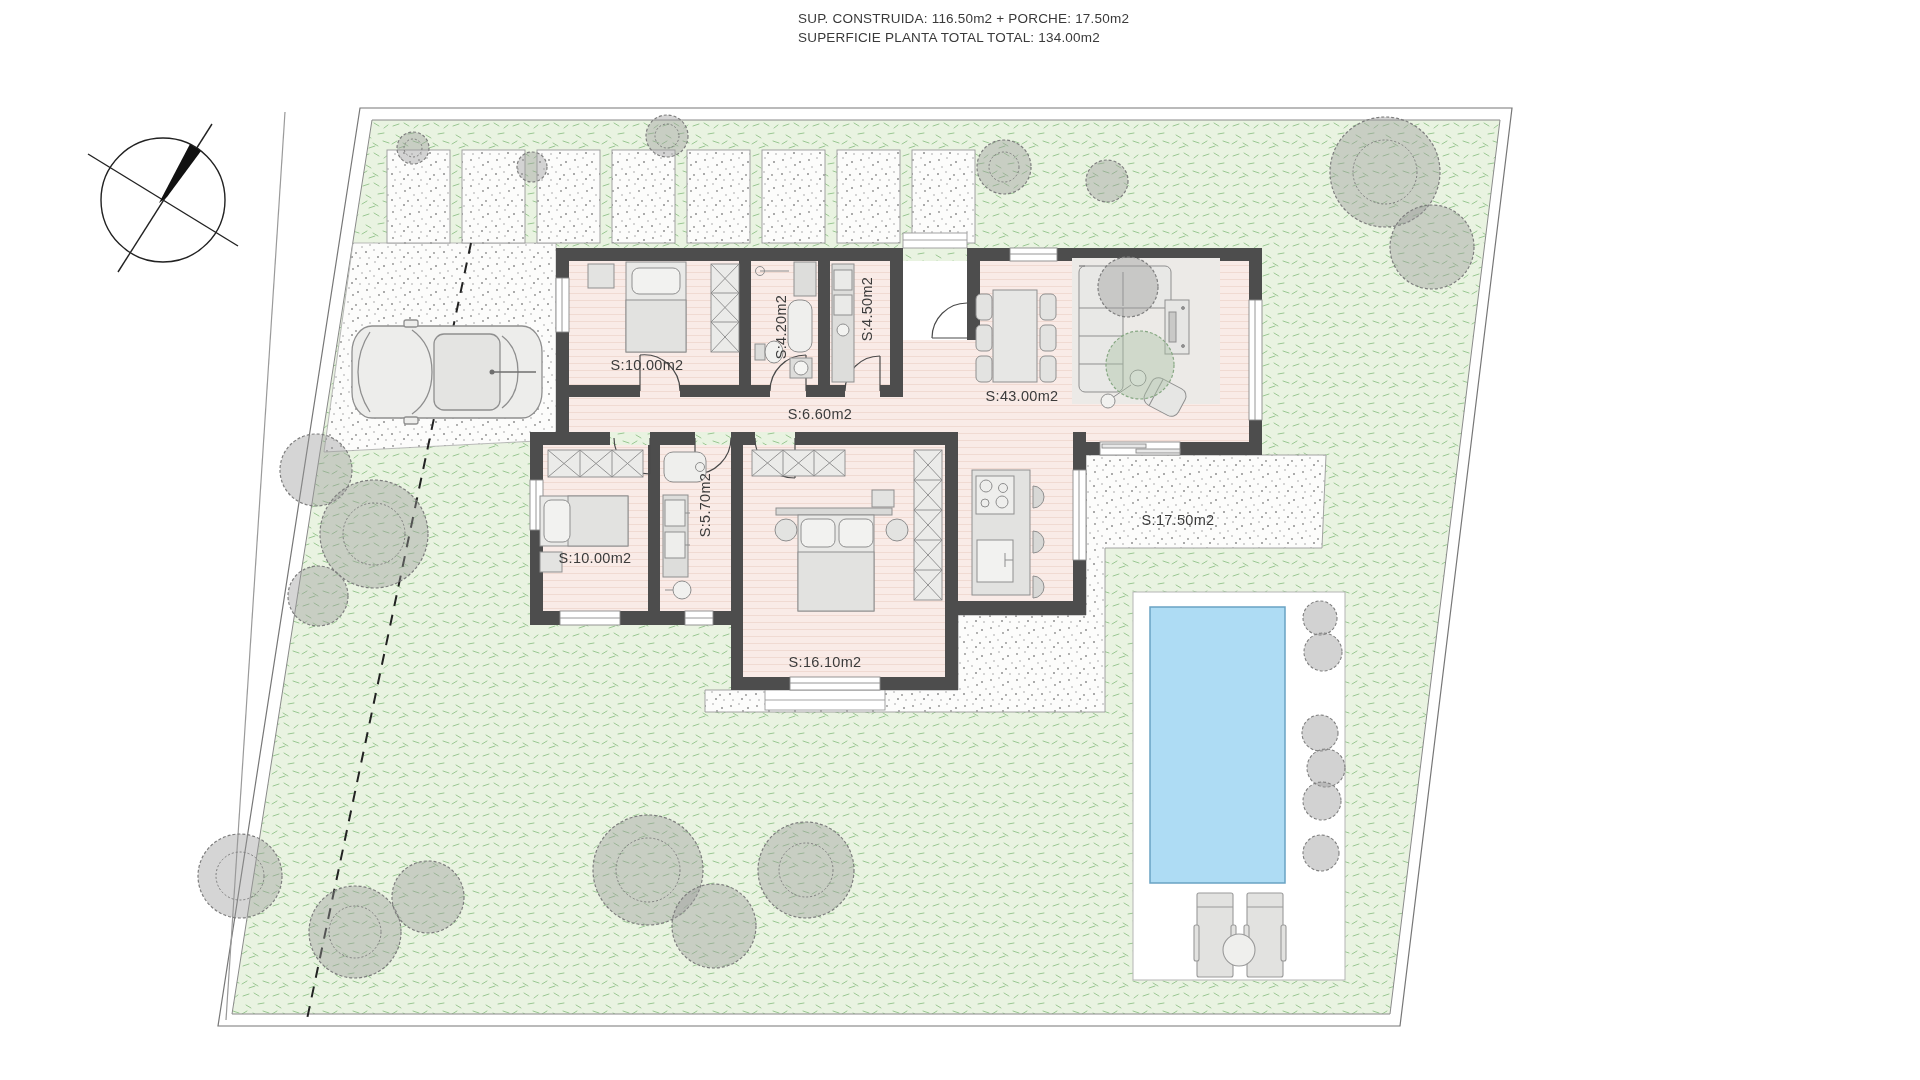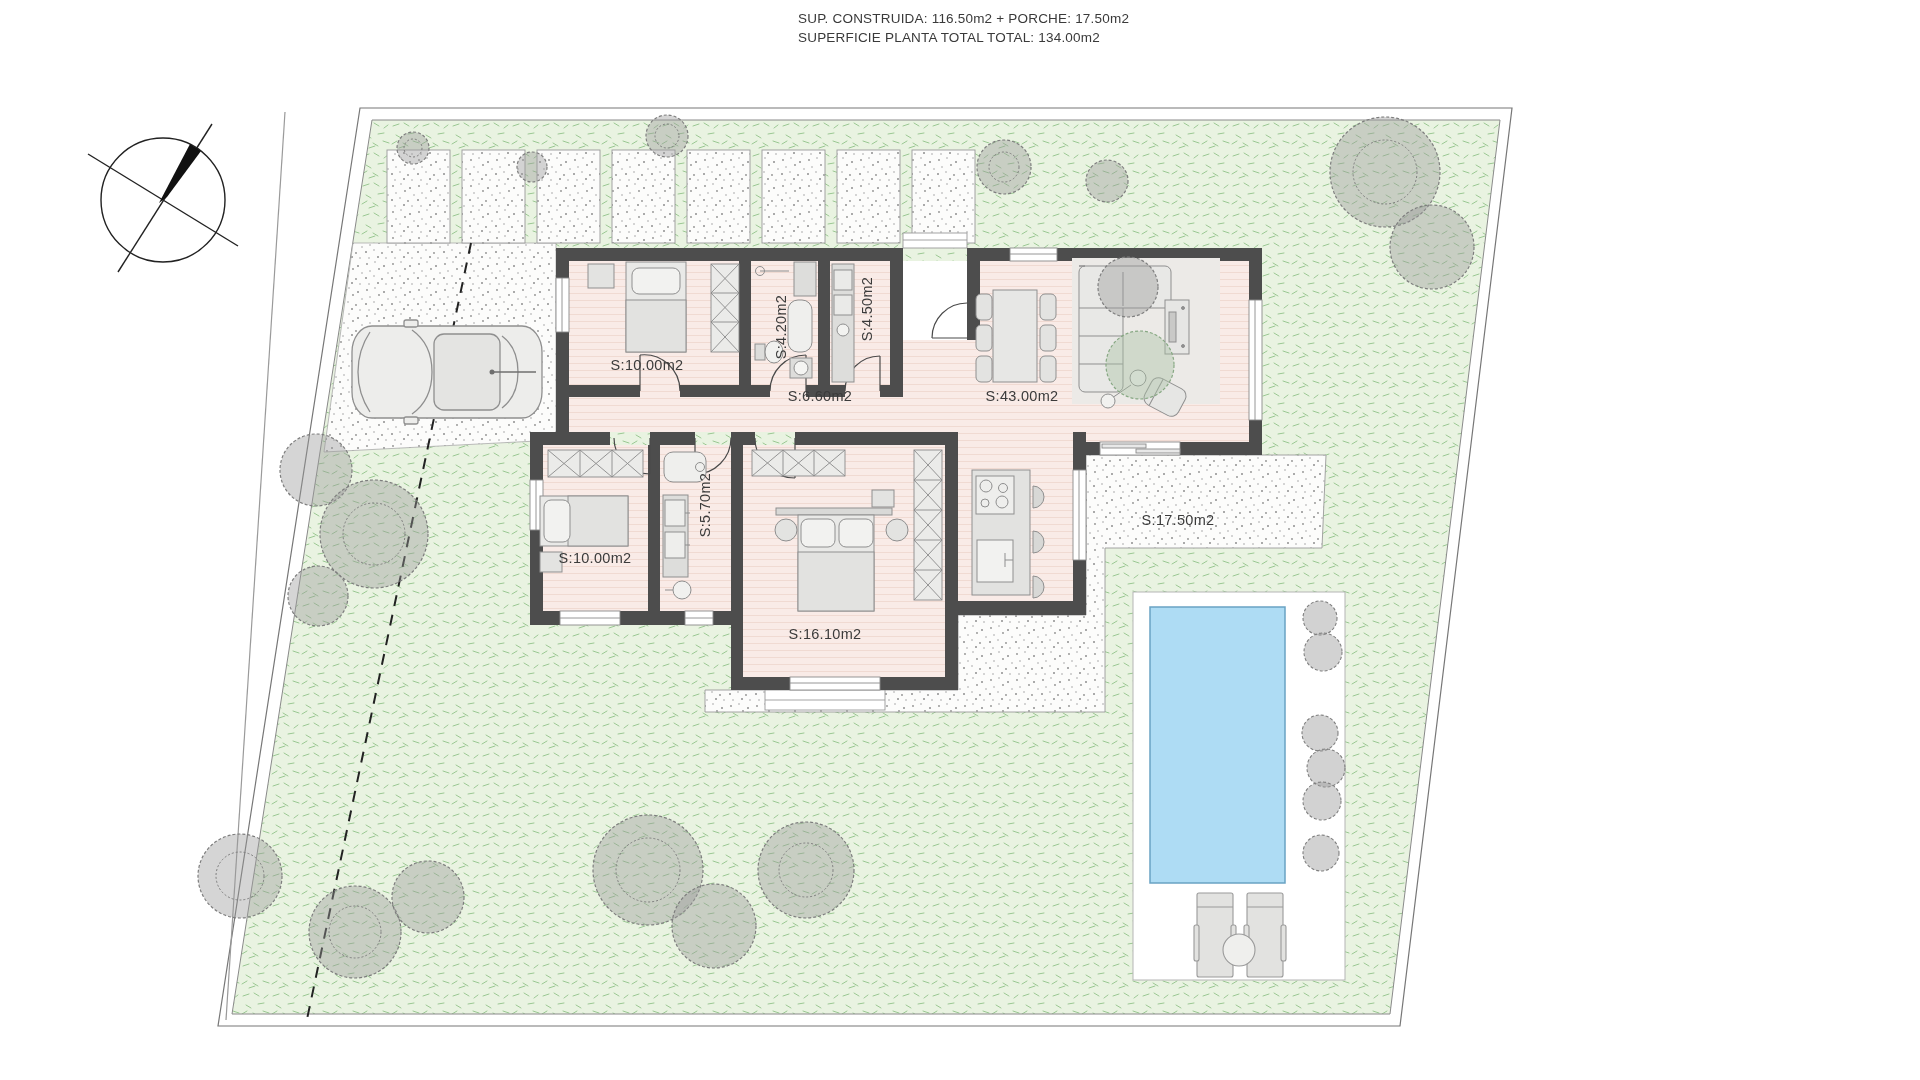--- a/index.html
+++ b/index.html
@@ -373,19 +373,19 @@
 </svg>
 
 <div class="title-block">
   <div>SUP. CONSTRUIDA: 116.50m2 + PORCHE: 17.50m2</div>
   <div>SUPERFICIE PLANTA TOTAL TOTAL: 134.00m2</div>
 </div>
 
 <div class="room-label" style="left:647px;top:365px">S:10.00m2</div>
 <div class="room-label vert" style="left:781px;top:327px">S:4.20m2</div>
 <div class="room-label vert" style="left:867px;top:309px">S:4.50m2</div>
-<div class="room-label" style="left:820px;top:396px">S:6.60m2</div>
+<div class="room-label" style="left:820px;top:414px">S:6.60m2</div>
 <div class="room-label" style="left:1022px;top:396px">S:43.00m2</div>
 <div class="room-label" style="left:1178px;top:520px">S:17.50m2</div>
 <div class="room-label" style="left:595px;top:558px">S:10.00m2</div>
 <div class="room-label vert" style="left:705px;top:505px">S:5.70m2</div>
-<div class="room-label" style="left:825px;top:634px">S:16.10m2</div>
+<div class="room-label" style="left:825px;top:662px">S:16.10m2</div>
 </div>
 
 </body></html>

